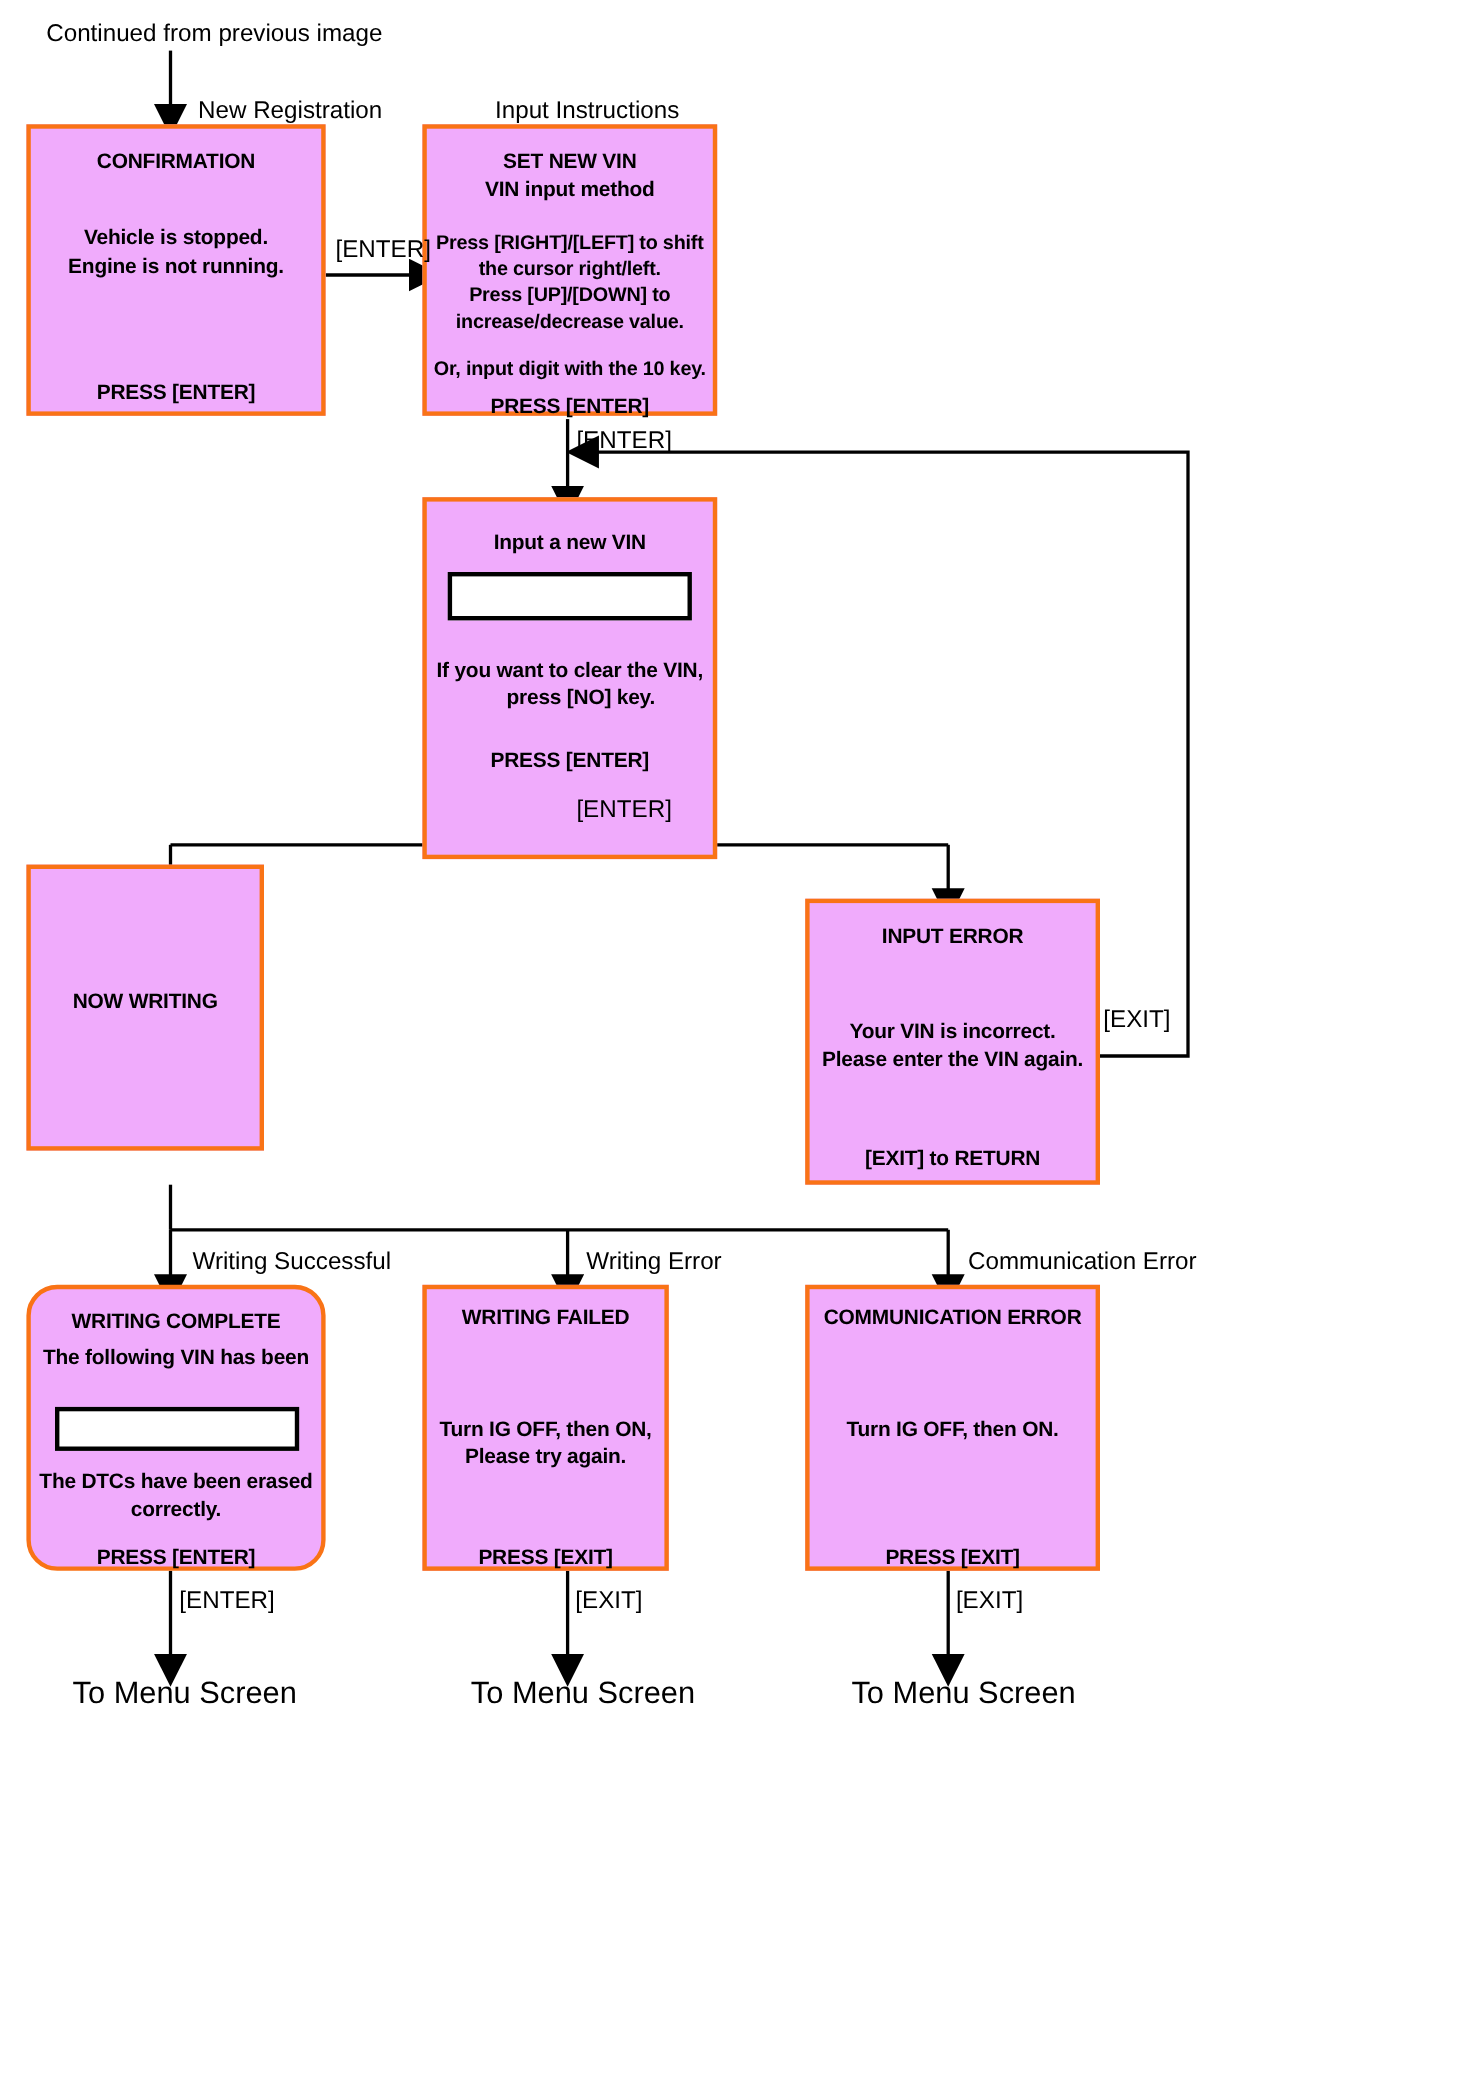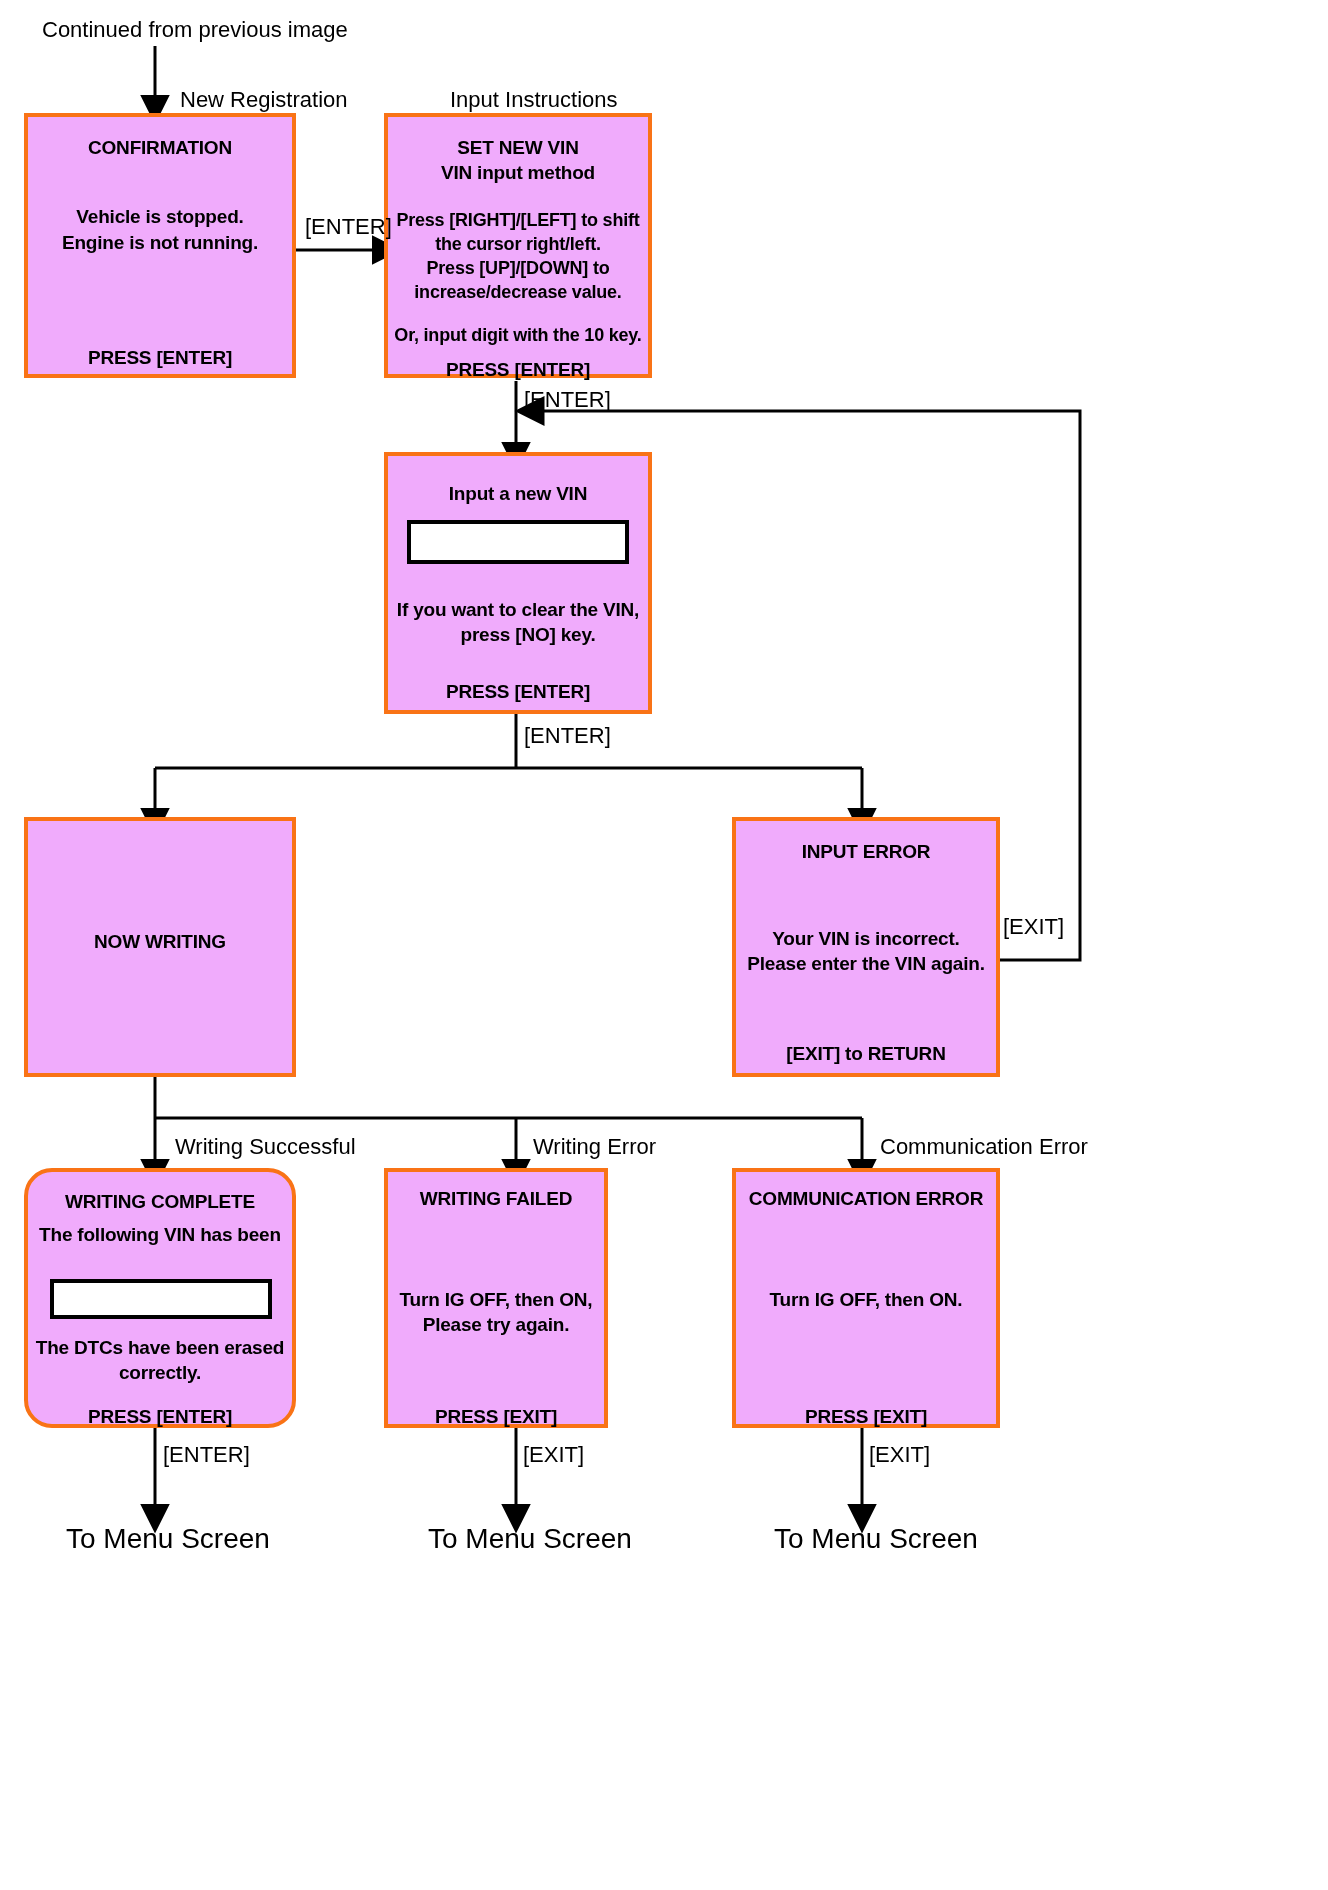--- a/index.html
+++ b/index.html
@@ -91,29 +91,29 @@
     <div class="scr" style="top:18px;">SET NEW VIN</div>
     <div class="scr" style="top:43px;">VIN input method</div>
     <div class="scr sm" style="top:91px;">Press [RIGHT]/[LEFT] to shift</div>
     <div class="scr sm" style="top:115px;">the cursor right/left.</div>
     <div class="scr sm" style="top:139px;">Press [UP]/[DOWN] to</div>
     <div class="scr sm" style="top:163px;">increase/decrease value.</div>
     <div class="scr sm" style="top:206px;">Or, input digit with the 10 key.</div>
     <div class="scr" style="top:240px;">PRESS [ENTER]</div>
   </div>
 
-  <div class="box" style="left:384px;top:452px;width:268px;height:262px;">
+  <div class="box" style="left:384px;top:452px;width:268px;height:329px;">
     <div class="scr" style="top:25px;">Input a new VIN</div>
     <div class="vinfield" style="left:19px;top:64px;width:222px;height:44px;"></div>
     <div class="scr" style="top:141px;">If you want to clear the VIN,</div>
     <div class="scr" style="top:166px;padding-left:10px;">press [NO] key.</div>
     <div class="scr" style="top:223px;">PRESS [ENTER]</div>
   </div>
 
-  <div class="box" style="left:24px;top:817px;width:272px;height:260px;">
+  <div class="box" style="left:24px;top:786px;width:216px;height:260px;">
     <div class="scr" style="top:108px;">NOW WRITING</div>
   </div>
 
   <div class="box" style="left:732px;top:817px;width:268px;height:260px;">
     <div class="scr" style="top:18px;">INPUT ERROR</div>
     <div class="scr" style="top:105px;">Your VIN is incorrect.</div>
     <div class="scr" style="top:130px;">Please enter the VIN again.</div>
     <div class="scr" style="top:220px;">[EXIT] to RETURN</div>
   </div>
 

